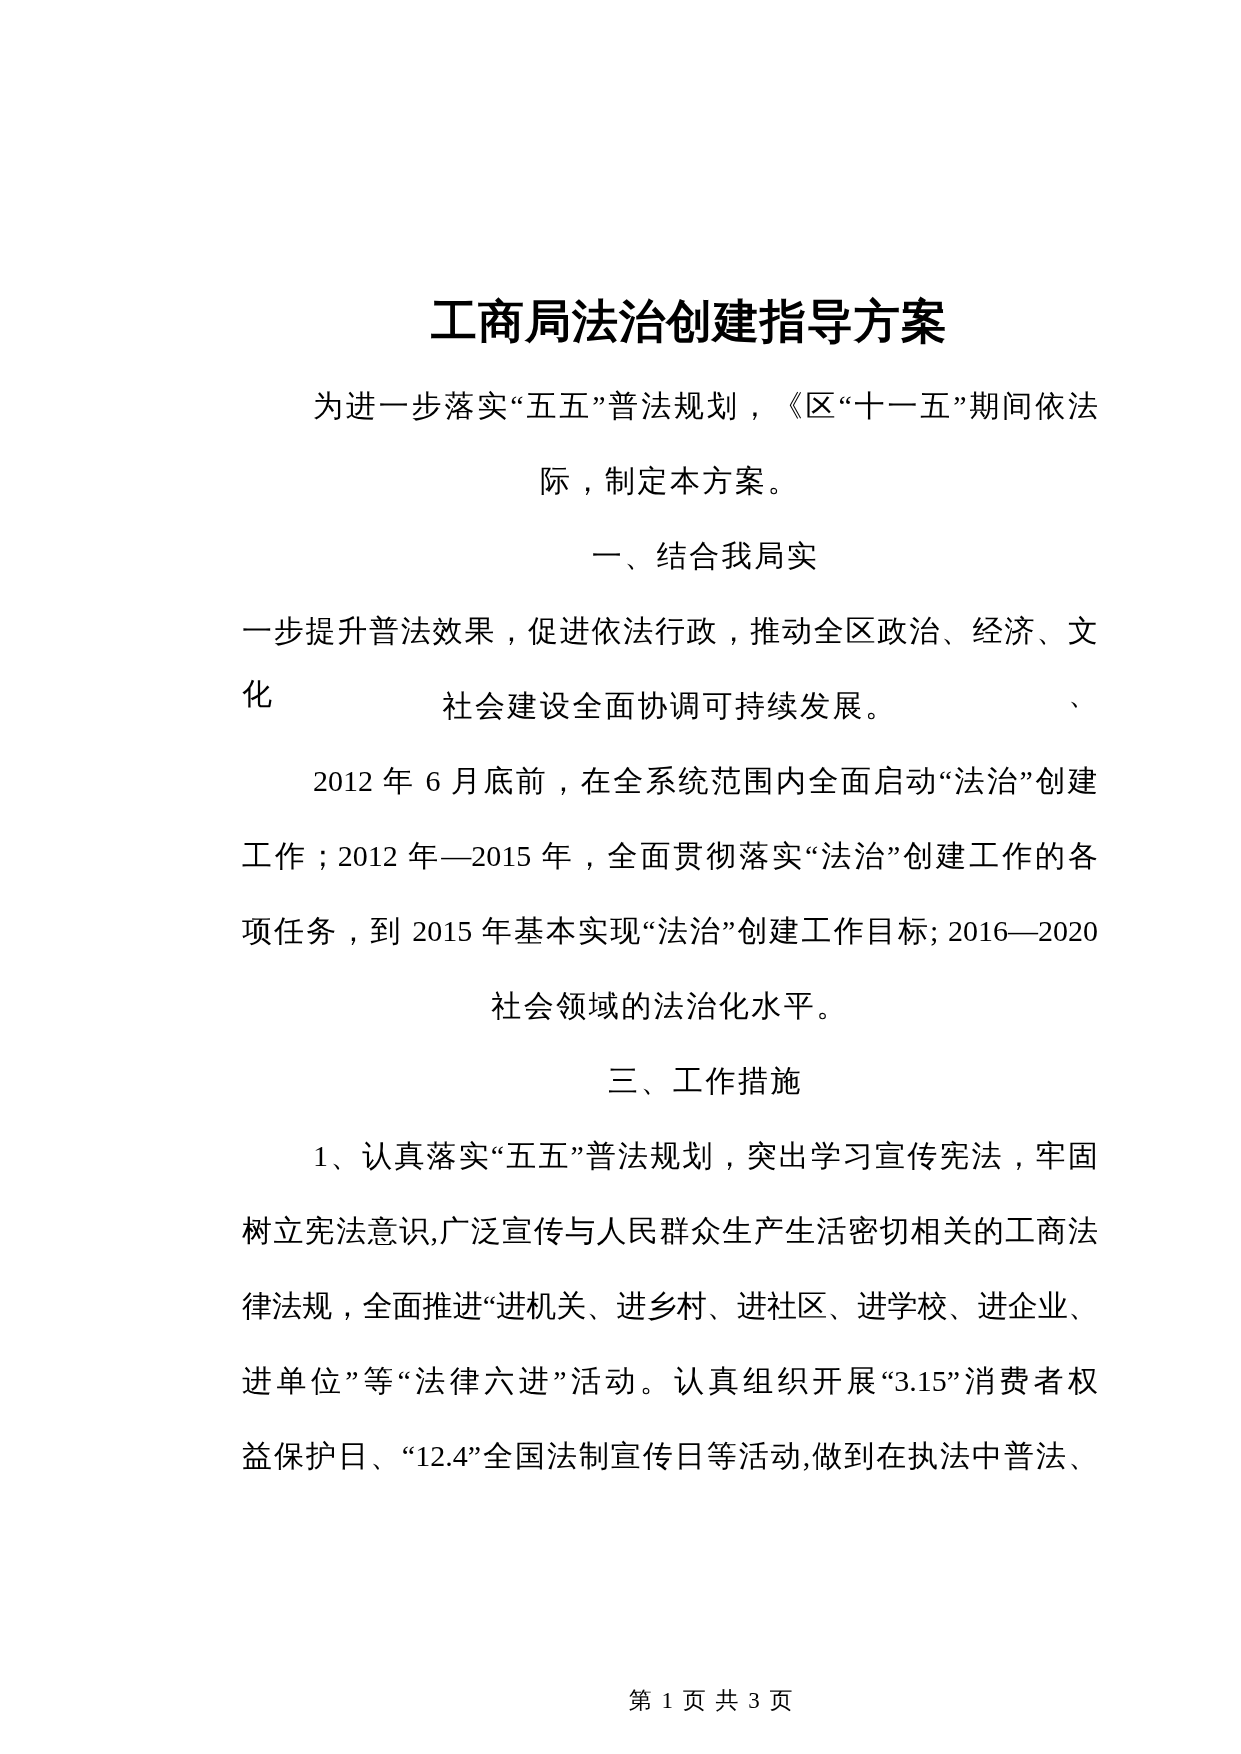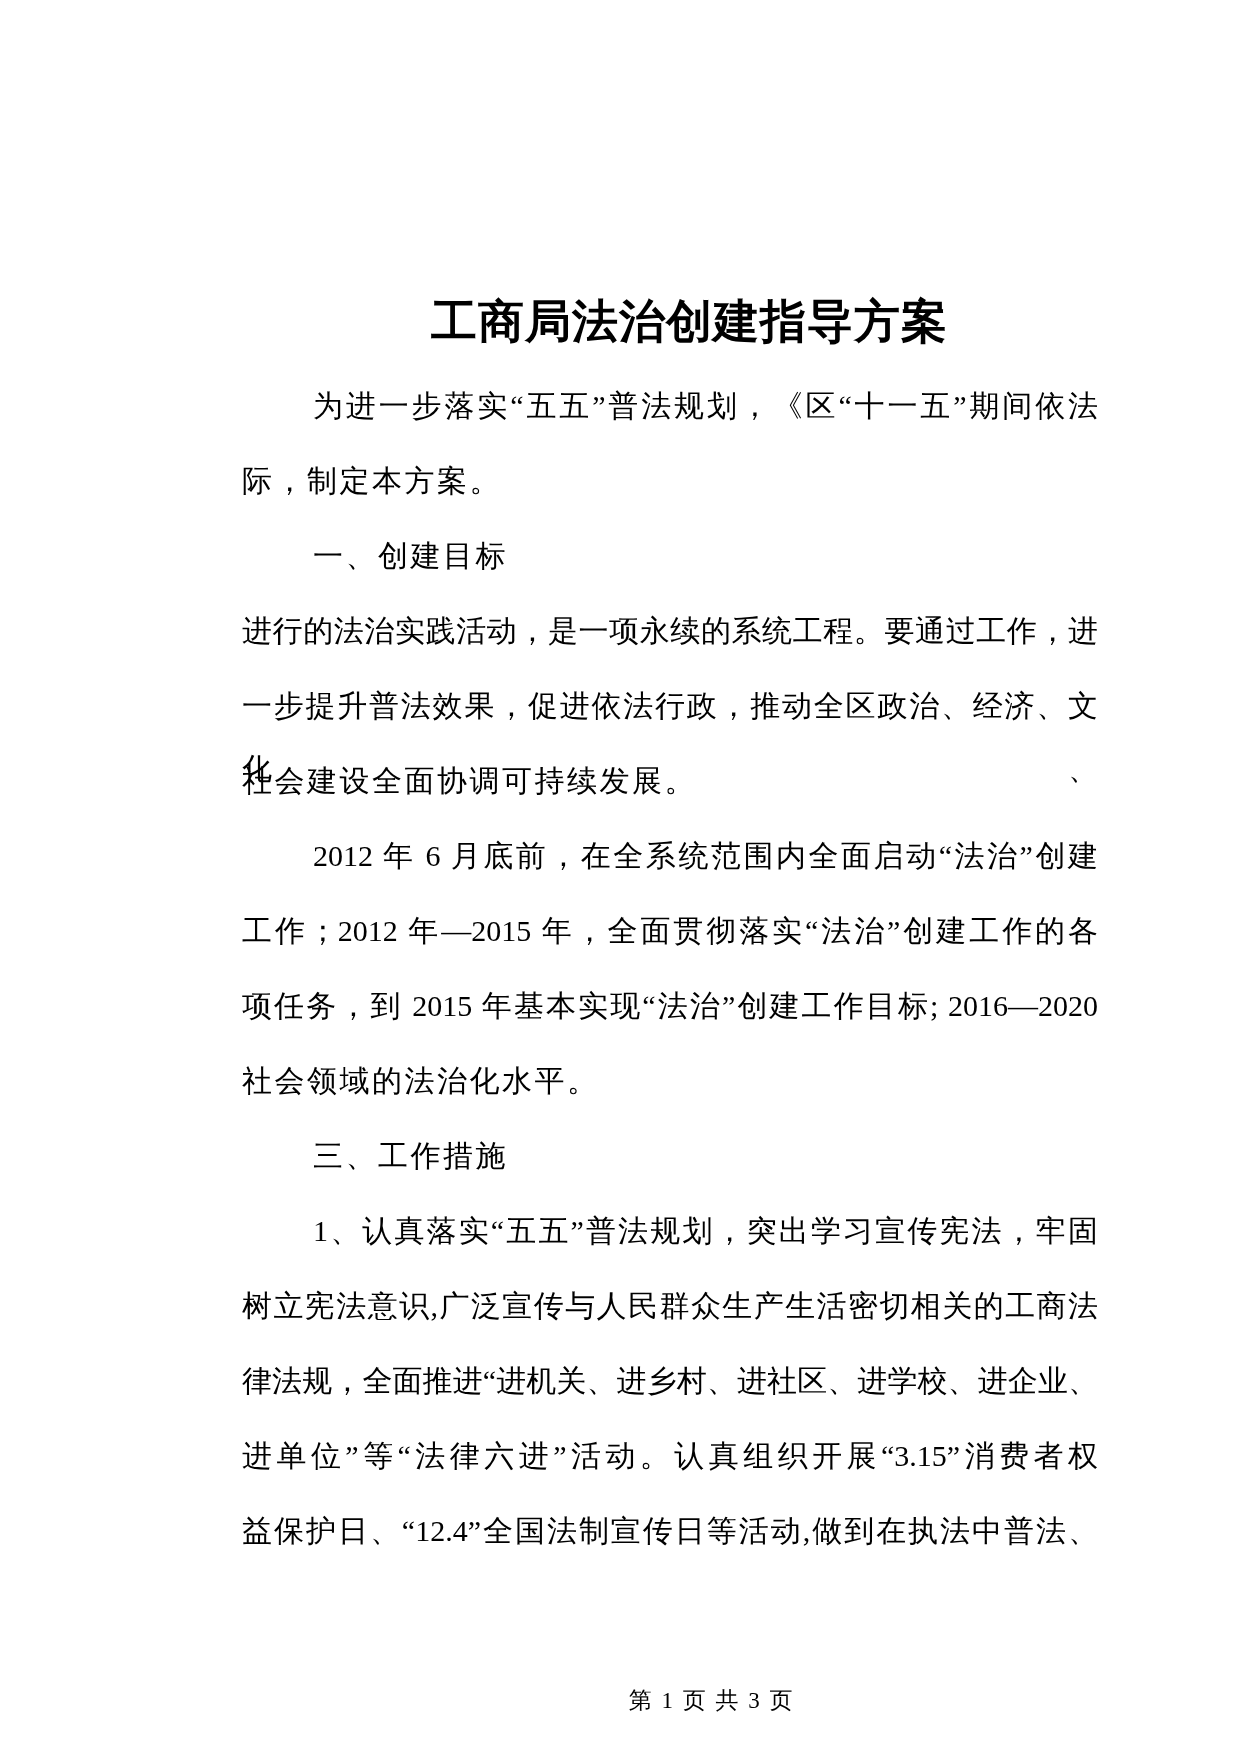--- a/index.html
+++ b/index.html
@@ -38,21 +38,21 @@
     height: 63px;
     line-height: 63px;
     font-size: 30px;
     font-weight: normal;
   }
   .line.fill {
     text-align: justify;
     text-align-last: justify;
   }
   .line.plain {
-    text-align: left;
+    text-align: center;
     letter-spacing: 2.5px;
   }
   .line.indent {
     text-indent: 71px;
   }
   .page-footer {
     position: absolute;
     top: 1610px;
     left: 0;
     width: 100%;
@@ -66,22 +66,21 @@
 </head>
 <body>
 
 <div class="page">
 
   <div class="doc-title">工商局法治创建指导方案</div>
 
   <div class="body-text">
     <div class="line fill indent">为进一步落实“五五”普法规划，《区“十一五”期间依法</div>
     <div class="line plain">际，制定本方案。</div>
-    <div class="line plain indent">一、创建目标</div>
-    <div class="line fill">进行的法治实践活动，是一项永续的系统工程。要通过工作，进</div>
+    <div class="line plain indent">一、结合我局实</div>
     <div class="line fill">一步提升普法效果，促进依法行政，推动全区政治、经济、文化、</div>
     <div class="line plain">社会建设全面协调可持续发展。</div>
     <div class="line fill indent">2012 年 6 月底前，在全系统范围内全面启动“法治”创建</div>
     <div class="line fill">工作；2012 年—2015 年，全面贯彻落实“法治”创建工作的各</div>
     <div class="line fill">项任务，到 2015 年基本实现“法治”创建工作目标; 2016—2020</div>
     <div class="line plain">社会领域的法治化水平。</div>
     <div class="line plain indent">三、工作措施</div>
     <div class="line fill indent">1、认真落实“五五”普法规划，突出学习宣传宪法，牢固</div>
     <div class="line fill">树立宪法意识,广泛宣传与人民群众生产生活密切相关的工商法</div>
     <div class="line fill">律法规，全面推进“进机关、进乡村、进社区、进学校、进企业、</div>

